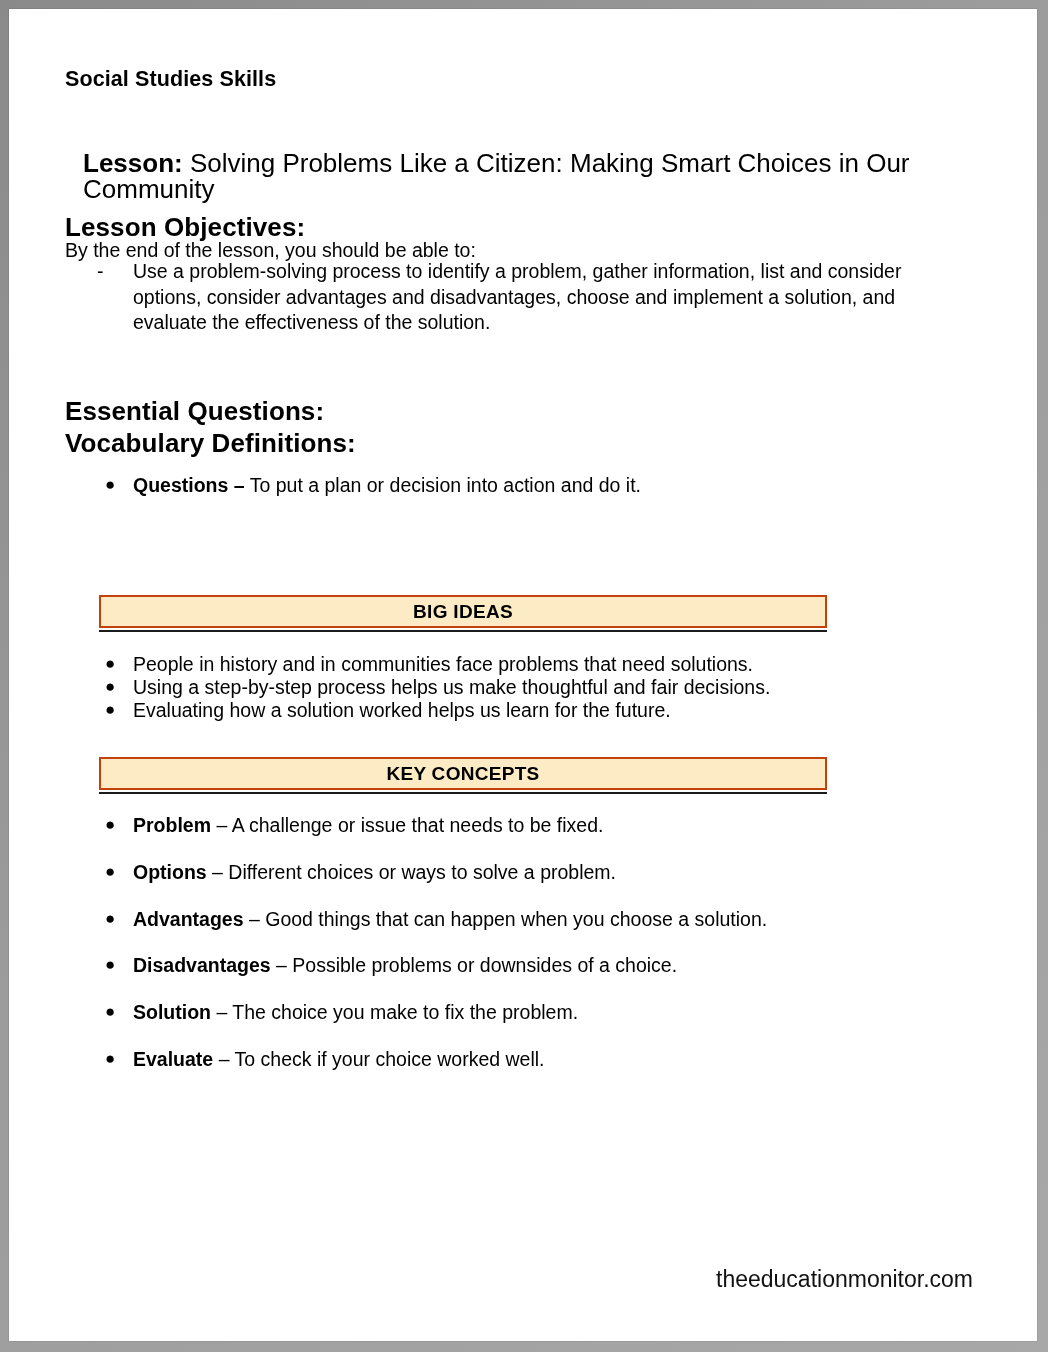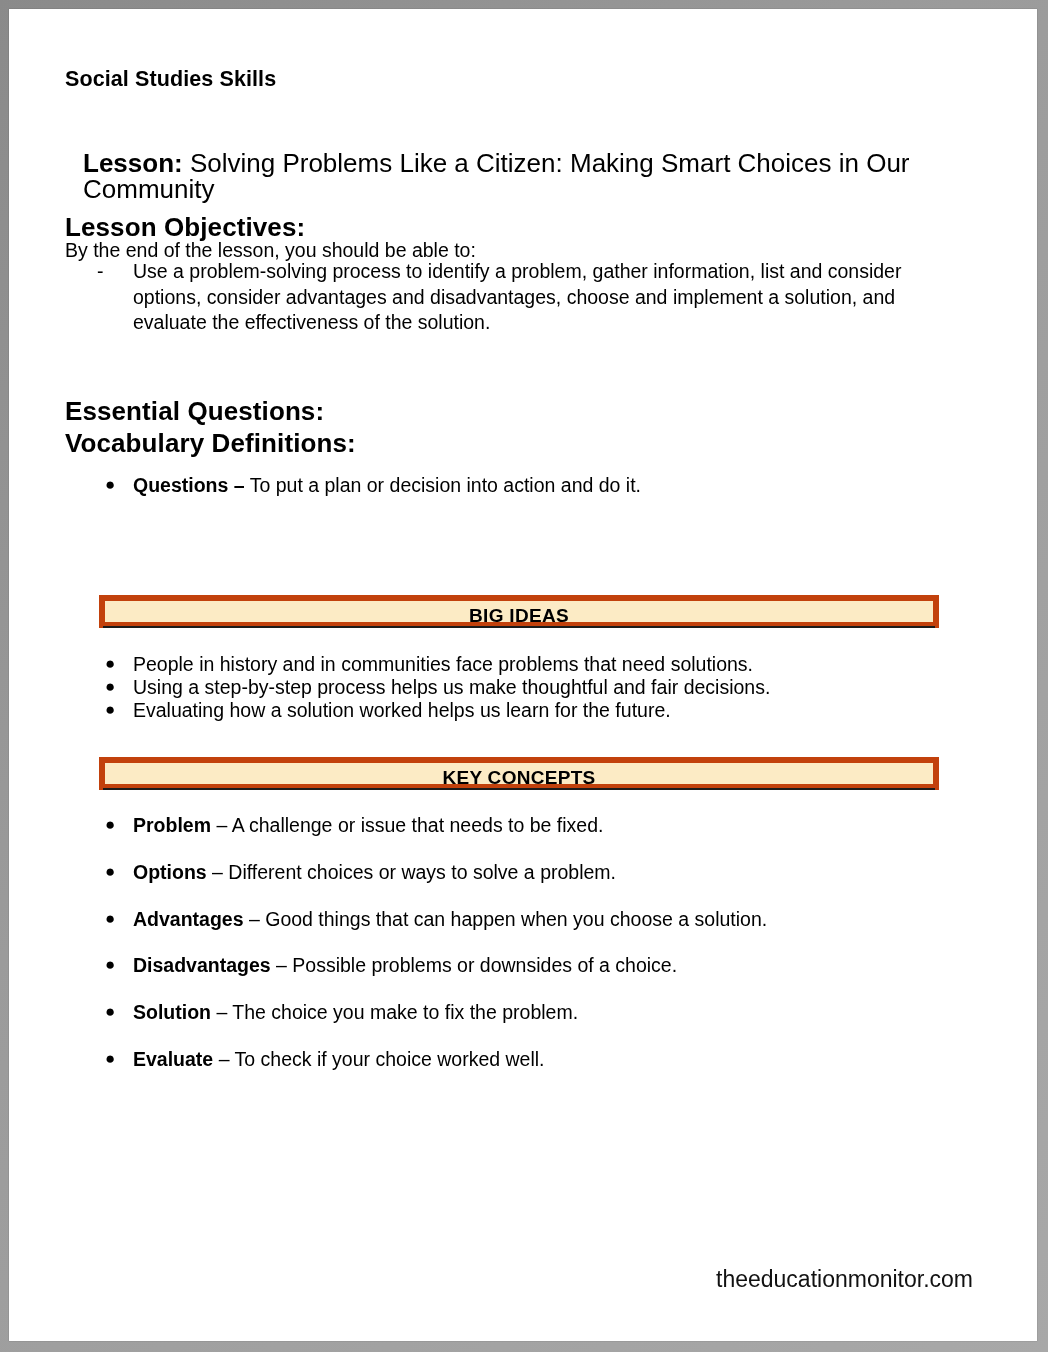--- a/index.html
+++ b/index.html
@@ -127,25 +127,25 @@
     margin-left: 68px;
   }
   .bullet-row b {
     font-weight: bold;
   }
 
   
   .banner {
     position: absolute;
     left: 90px;
-    width: 840px;
+    width: 728px;
     height: 33px;
     box-sizing: border-box;
     background: #fcebc5;
-    border: 6px solid #c2410c;
+    border: 2px solid #c2410c;
     text-align: center;
     font-size: 19px;
     font-weight: bold;
     letter-spacing: 0.3px;
     line-height: 29px;
   }
   .banner::after {
     content: "";
     position: absolute;
     left: -2px;

